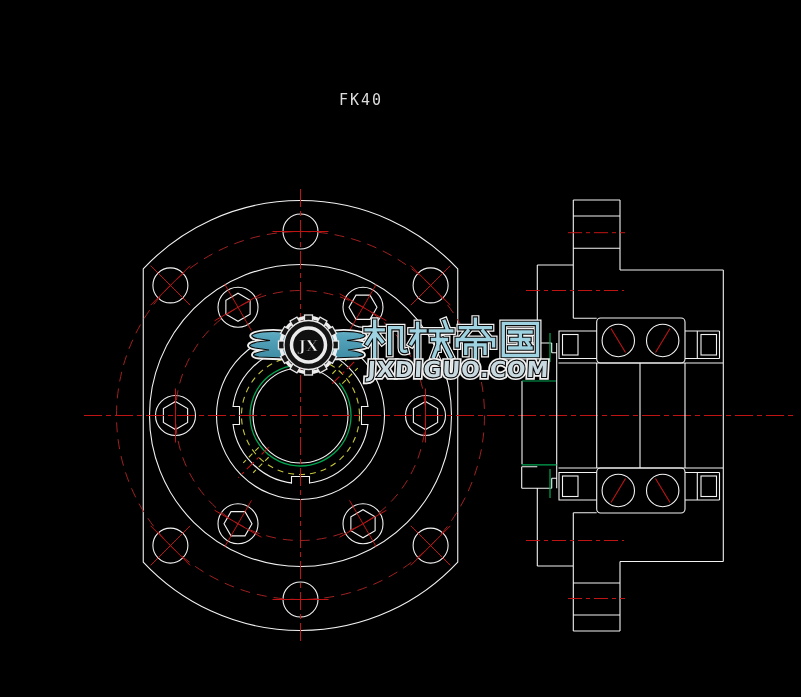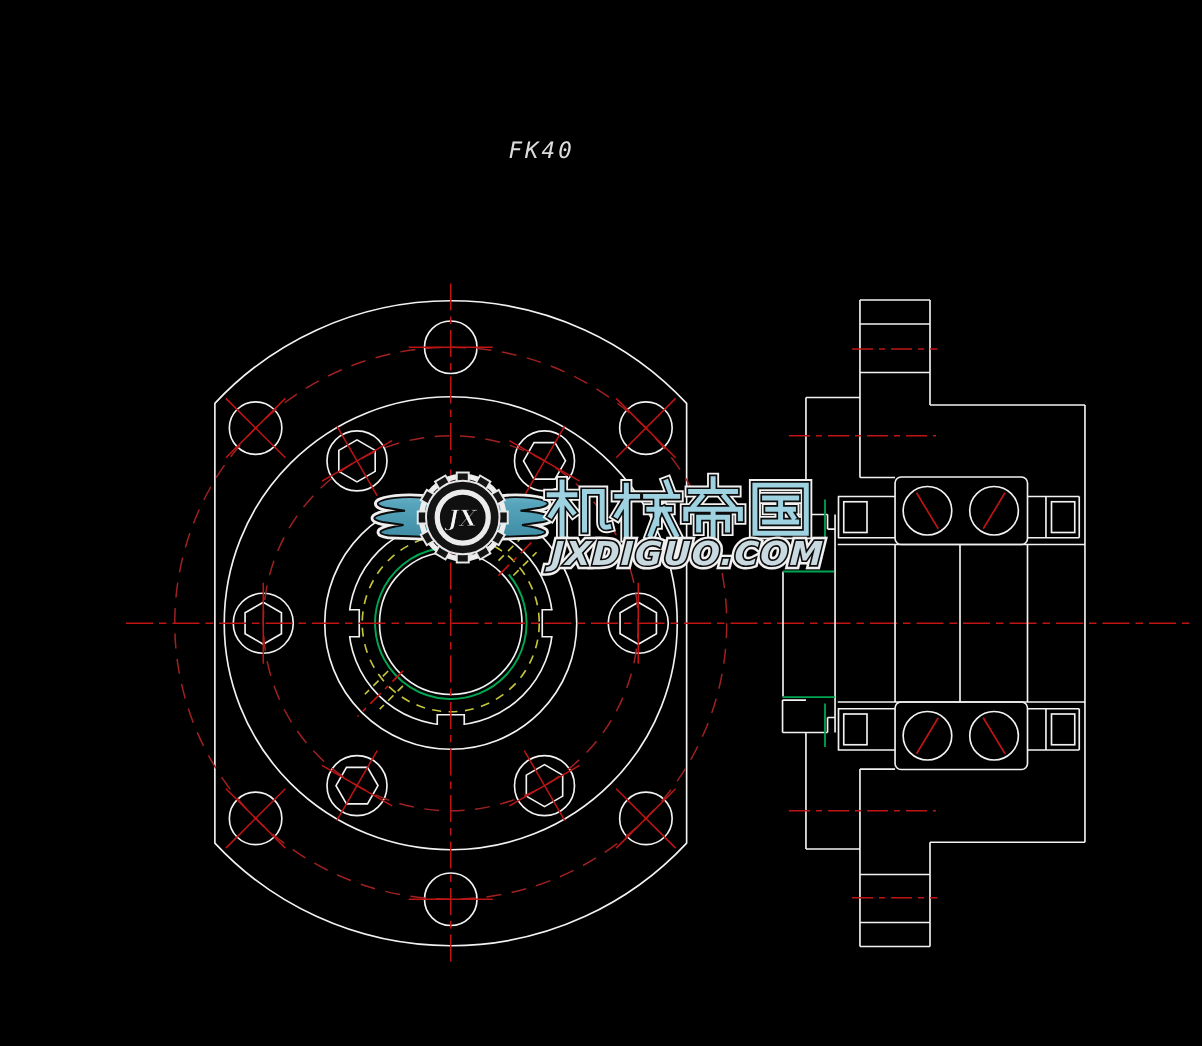--- a/index.html
+++ b/index.html
@@ -1,17 +1,17 @@
 <!DOCTYPE html>
 <html><head>
 <meta charset="utf-8">
 <style>
   html,body{margin:0;padding:0;background:#000;}
   .stage{position:relative;width:801px;height:697px;background:var(--bg,#000);overflow:hidden;
-         font-family:"DejaVu Sans",sans-serif;font-style:italic;}
+         font-family:"DejaVu Sans",sans-serif;}
   svg text{user-select:none;}
   .sr-only{position:absolute;width:1px;height:1px;overflow:hidden;clip:rect(0 0 0 0);}
 </style>
 </head>
 <body>
 
 <div class="stage" style="--bg: #000000; --line: #f2f2f2; --red: #c01414; --redDash: #a02121; --green: #00a550; --yellow: #c6c63c; --urlFill: #c9d9e0;">
 <span class="sr-only">机械帝国</span>
 
 <svg width="801" height="697" viewBox="0 0 801 697">

